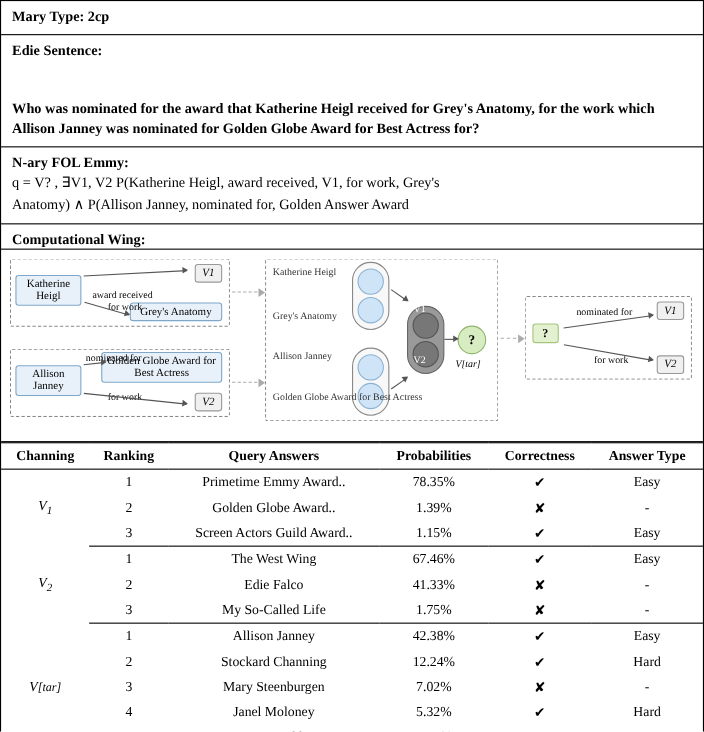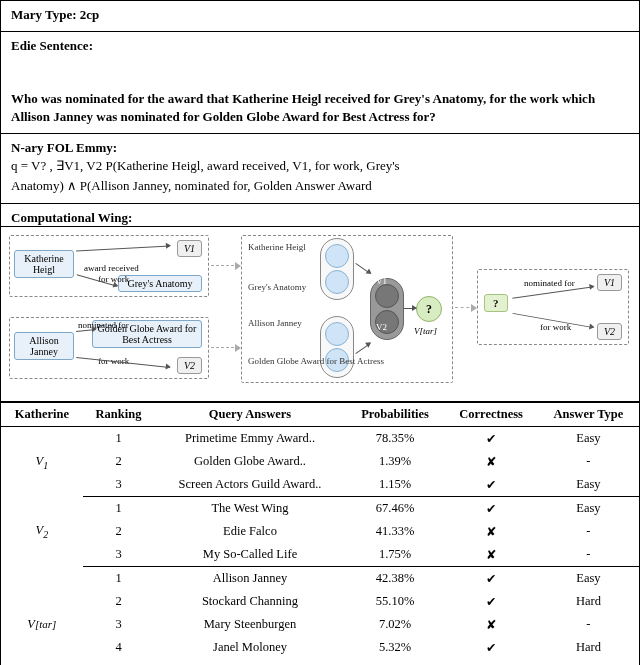--- a/index.html
+++ b/index.html
@@ -212,21 +212,21 @@
       <div class="var-box" style="right:6px; top:4px;">V1</div>
       <div class="var-box" style="right:6px; bottom:4px;">V2</div>
       <div class="arr" style="left:34px; top:22px; width:82px; transform:rotate(-8deg);"></div>
       <div class="arr" style="left:34px; top:50px; width:82px; transform:rotate(10deg);"></div>
     </div>
   </div>
 
   <table class="results">
     <thead>
       <tr>
-        <th>Katherine</th>
+        <th>Channing</th>
         <th>Ranking</th>
         <th>Query Answers</th>
         <th>Probabilities</th>
         <th>Correctness</th>
         <th>Answer Type</th>
       </tr>
     </thead>
     <tbody>
 
       <tr>
@@ -279,21 +279,21 @@
         <td rowspan="5" class="var-col">V<span class="big-sub">[tar]</span></td>
         <td>1</td>
         <td>Allison Janney</td>
         <td>42.38%</td>
         <td class="chk">✔</td>
         <td>Easy</td>
       </tr>
       <tr>
         <td>2</td>
         <td>Stockard Channing</td>
-        <td>55.10%</td>
+        <td>12.24%</td>
         <td class="chk">✔</td>
         <td>Hard</td>
       </tr>
       <tr>
         <td>3</td>
         <td>Mary Steenburgen</td>
         <td>7.02%</td>
         <td class="chk">✘</td>
         <td>-</td>
       </tr>

